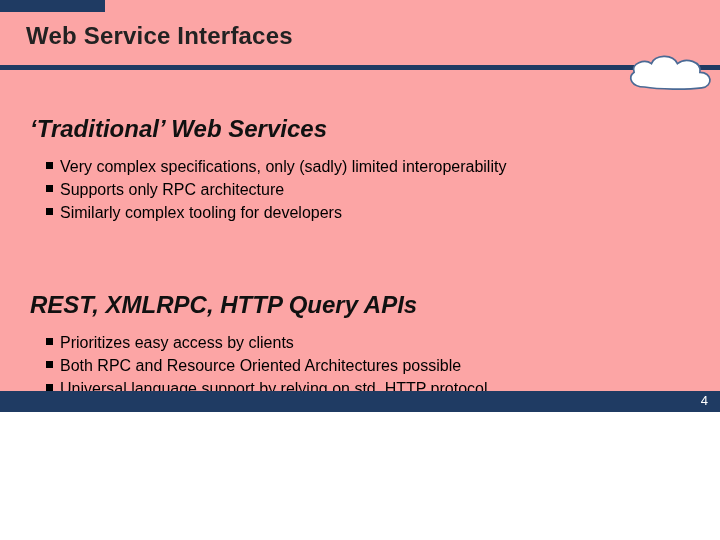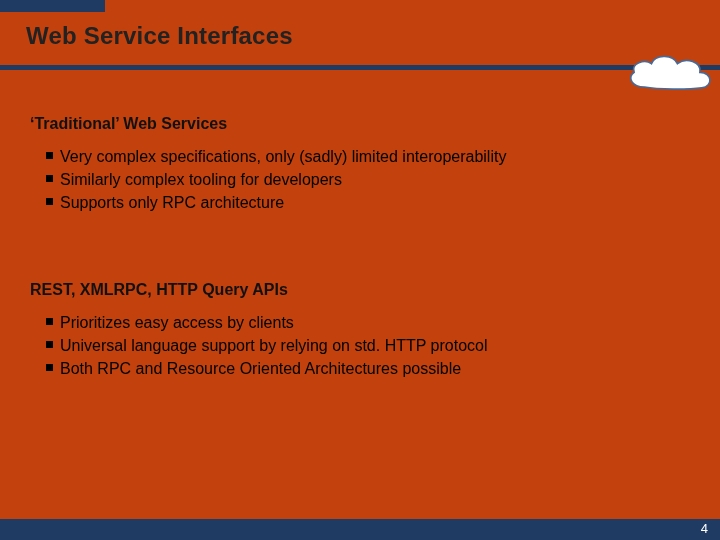--- a/index.html
+++ b/index.html
@@ -1,30 +1,30 @@
 <!DOCTYPE html>
 <html><head>
 <meta charset="utf-8">
 <style>
   * { margin: 0; padding: 0; box-sizing: border-box; }
   html, body { width: 720px; height: 540px; font-family: Arial, Helvetica, sans-serif; background: #fff; overflow: hidden; }
-  .slide { position: relative; width: 720px; height: 540px; background: #c2410c; }
+  .slide { position: relative; width: 720px; height: 412px; background: #fca5a5; }
 
   .topbar { position: absolute; top: 0; left: 0; width: 105px; height: 12px; background: #1f3b63; }
 
   .title-wrap { position: absolute; top: 22px; left: 26px; right: 26px; }
   .title { font-size: 24px; font-weight: bold; color: #222; letter-spacing: 0.2px; }
 
   .rule { position: absolute; top: 65px; left: 0; width: 720px; height: 5px; background: #1f3b63; }
 
   .cloud { position: absolute; top: 48px; right: -8px; width: 115px; height: 52px; }
 
   .content { position: absolute; top: 115px; left: 30px; right: 30px; }
 
-  .section-h { font-size: 16px; font-weight: bold; color: #111; margin-bottom: 12px; }
+  .section-h { font-size: 24px; font-weight: bold; color: #111; margin-bottom: 12px; font-style: italic; }
   .section + .section { margin-top: 66px; }
 
   .bullets { list-style: none; padding-left: 16px; }
   .bullets li { position: relative; font-size: 16px; color: #000; line-height: 1.45; padding-left: 14px; }
   .bullets li::before {
     content: "";
     position: absolute;
     left: 0;
     top: 7px;
     width: 7px;
@@ -59,31 +59,31 @@
                C80 48 46 48 30 45 Z" fill="#ffffff" stroke="#4a6a95" stroke-width="2"></path>
     </svg>
   </div>
 
   <div class="content">
 
     <div class="section">
       <div class="section-h">‘Traditional’ Web Services</div>
       <ul class="bullets">
         <li>Very complex specifications, only (sadly) limited interoperability</li>
+        <li>Supports only RPC architecture</li>
         <li>Similarly complex tooling for developers</li>
-        <li>Supports only RPC architecture</li>
       </ul>
     </div>
 
     <div class="section">
       <div class="section-h">REST, XMLRPC, HTTP Query APIs</div>
       <ul class="bullets">
         <li>Prioritizes easy access by clients</li>
+        <li>Both RPC and Resource Oriented Architectures possible</li>
         <li>Universal language support by relying on std. HTTP protocol</li>
-        <li>Both RPC and Resource Oriented Architectures possible</li>
       </ul>
     </div>
 
   </div>
 
   <div class="footer">
     <span class="pagenum">4</span>
   </div>
 
 </div>

